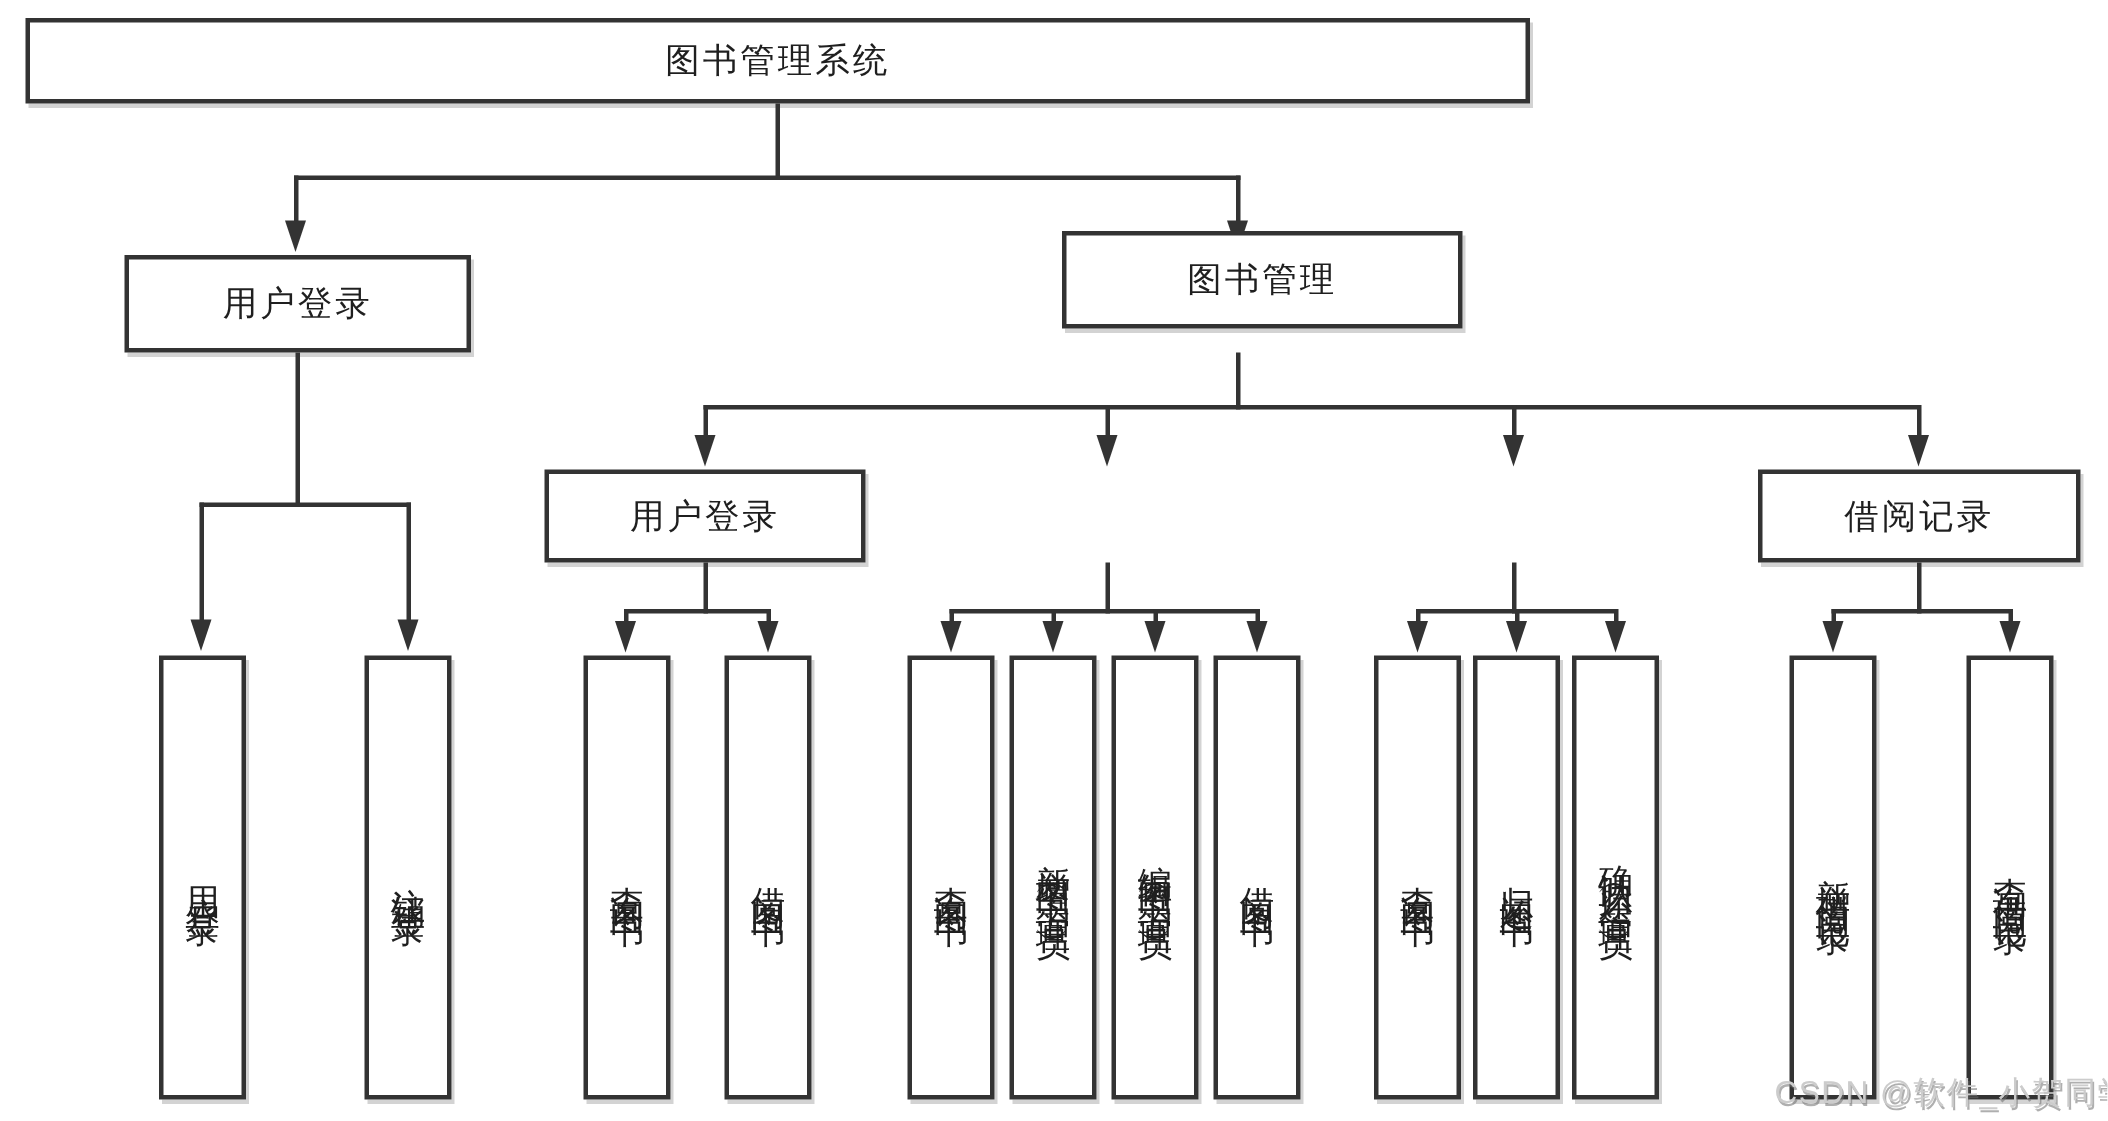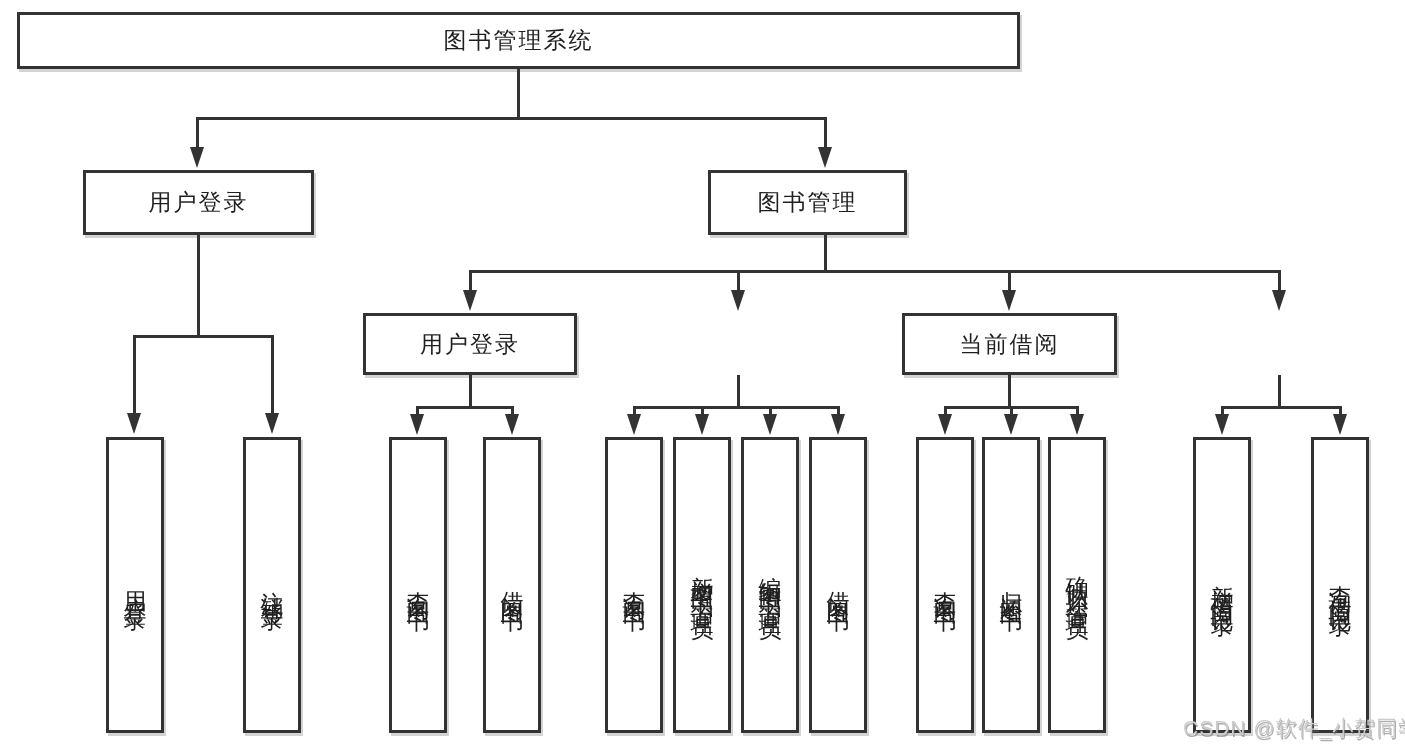--- a/index.html
+++ b/index.html
@@ -42,21 +42,21 @@
   <div class="vline" style="left:517px;top:69px;height:50px"></div>
   <div class="hline" style="left:196px;top:117px;width:631px"></div>
   <div class="vline" style="left:196px;top:117px;height:33px"></div>
   <div class="arrow" style="left:190px;top:147px"></div>
   <div class="vline" style="left:824px;top:117px;height:33px"></div>
   <div class="arrow" style="left:818px;top:147px"></div>
 
   <div class="box hnode" style="left:83px;top:170px;width:231px;height:65px">
     <span>用户登录</span>
   </div>
-  <div class="box hnode" style="left:708px;top:170px;width:199px;height:65px">
+  <div class="box hnode" style="left:708px;top:154px;width:267px;height:65px">
     <span>图书管理</span>
   </div>
 
   <div class="vline" style="left:197px;top:235px;height:103px"></div>
   <div class="hline" style="left:133px;top:335px;width:141px"></div>
   <div class="vline" style="left:133px;top:335px;height:80px"></div>
   <div class="arrow" style="left:127px;top:413px"></div>
   <div class="vline" style="left:271px;top:335px;height:80px"></div>
   <div class="arrow" style="left:265px;top:413px"></div>
 
@@ -67,22 +67,22 @@
   <div class="vline" style="left:737px;top:270px;height:22px"></div>
   <div class="arrow" style="left:731px;top:290px"></div>
   <div class="vline" style="left:1008px;top:270px;height:22px"></div>
   <div class="arrow" style="left:1002px;top:290px"></div>
   <div class="vline" style="left:1278px;top:270px;height:22px"></div>
   <div class="arrow" style="left:1272px;top:290px"></div>
 
   <div class="box hnode" style="left:363px;top:313px;width:214px;height:62px">
     <span>用户登录</span>
   </div>
-  <div class="box hnode" style="left:902px;top:313px;width:215px;height:62px">
-    <span>当前借阅</span>
+  <div class="box hnode" style="left:1172px;top:313px;width:215px;height:62px">
+    <span>借阅记录</span>
   </div>
 
   <div class="vline" style="left:469px;top:375px;height:34px"></div>
   <div class="hline" style="left:416px;top:406px;width:98px"></div>
   <div class="vline" style="left:416px;top:406px;height:10px"></div>
   <div class="arrow" style="left:410px;top:414px"></div>
   <div class="vline" style="left:511px;top:406px;height:10px"></div>
   <div class="arrow" style="left:505px;top:414px"></div>
 
   <div class="vline" style="left:737px;top:375px;height:34px"></div>

